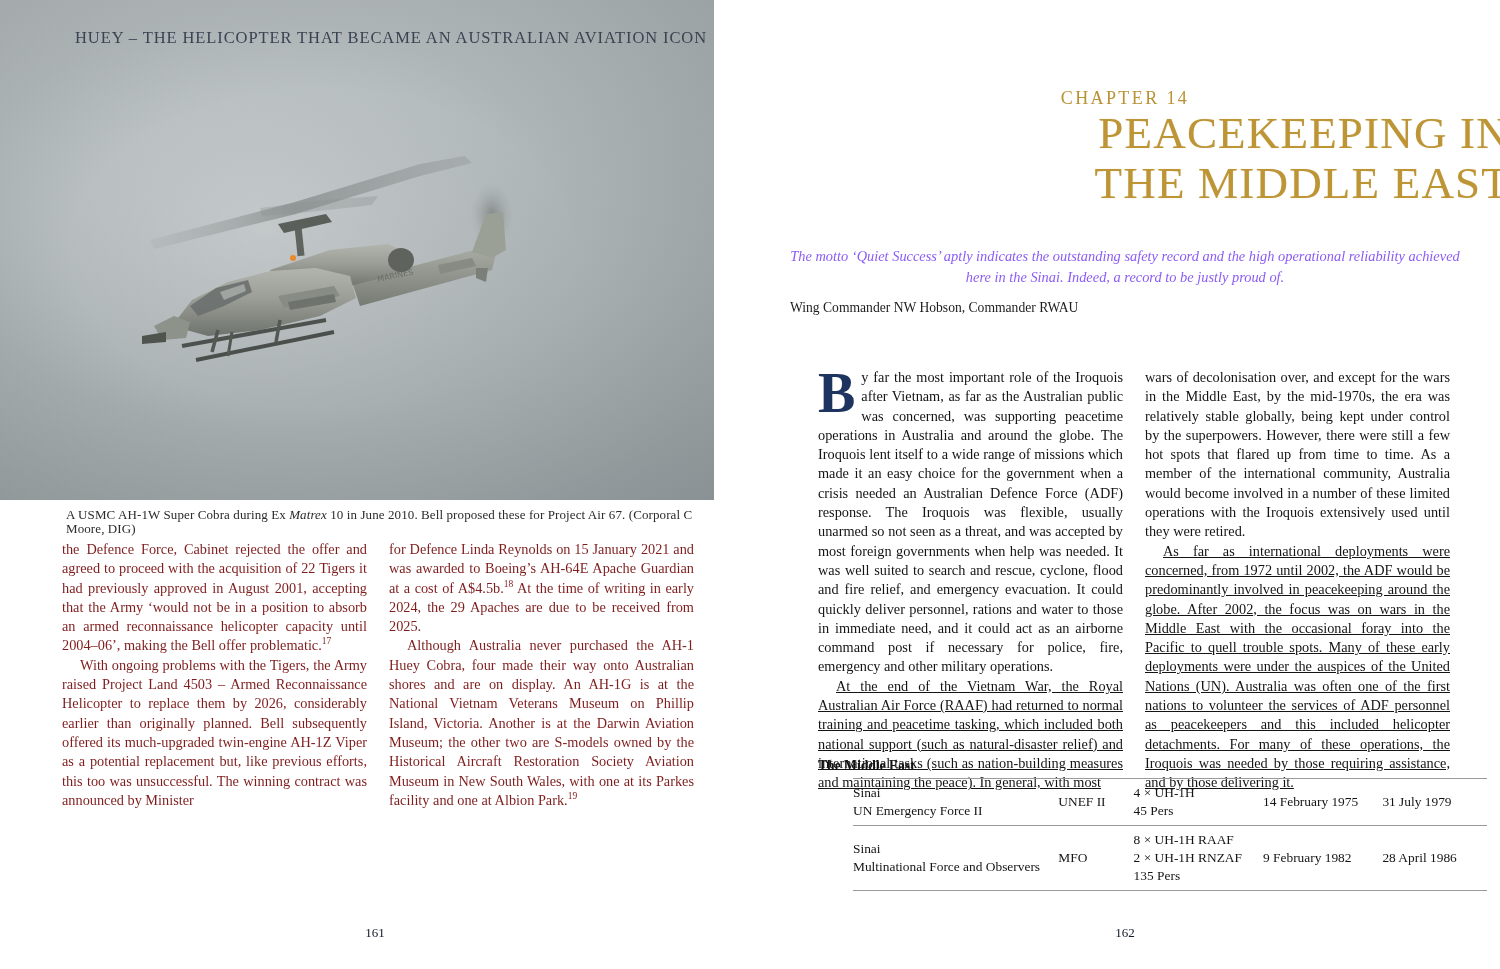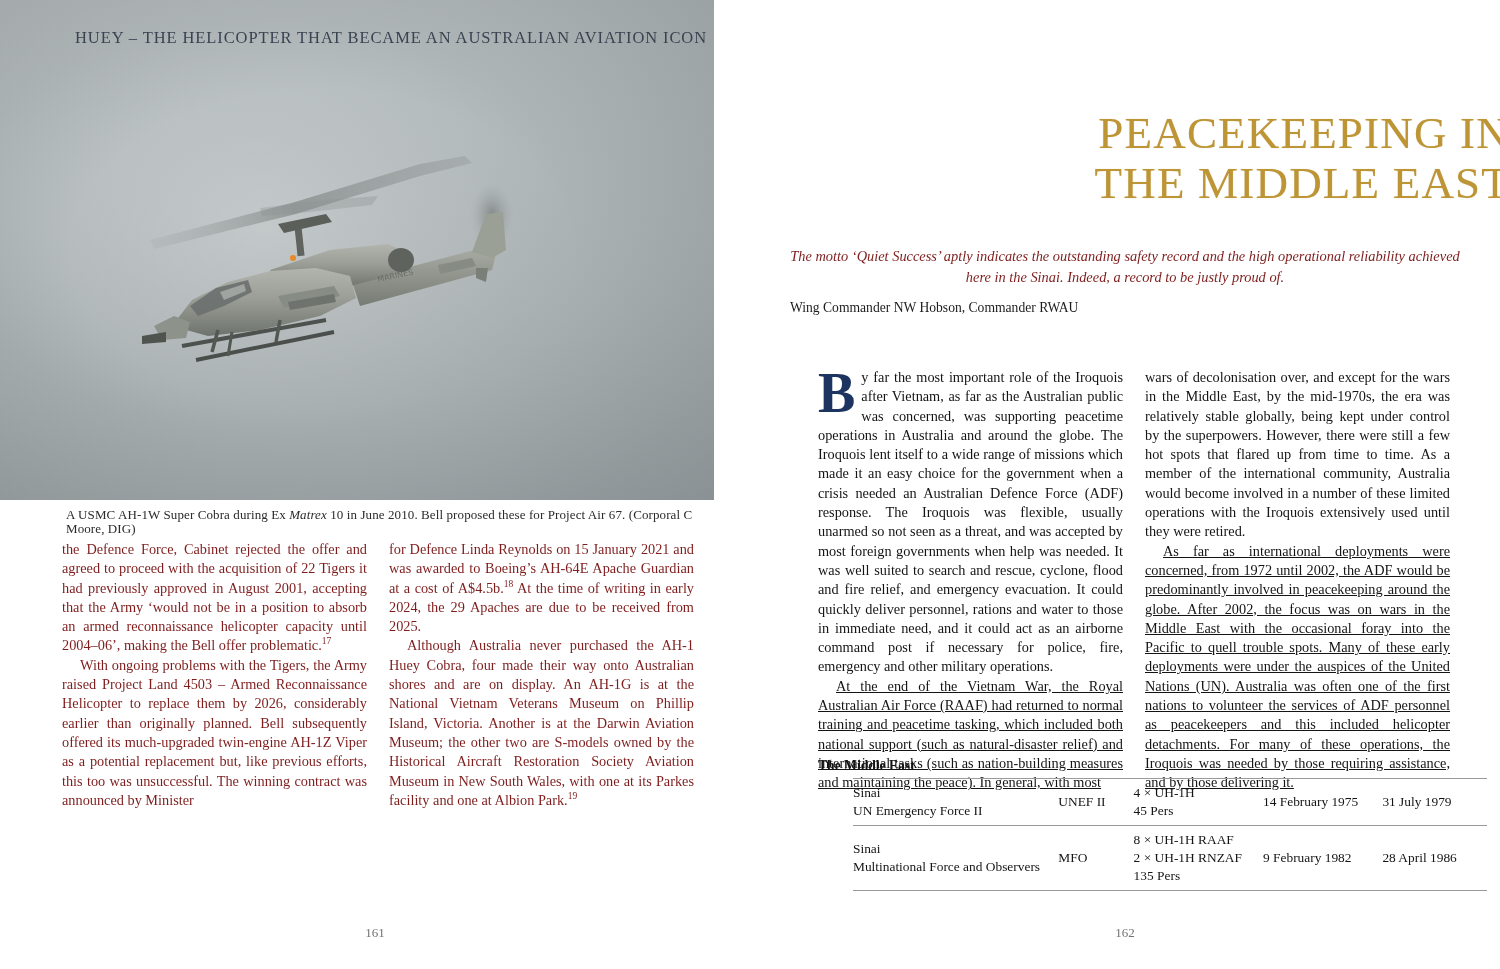--- a/index.html
+++ b/index.html
@@ -114,21 +114,21 @@
   .col p.indent { text-indent: 18px; }
   sup { font-size: 9.5px; vertical-align: super; line-height: 0; }
 
   .folio {
     position: absolute;
     bottom: 28px;
     left: 0;
     width: 750px;
     text-align: center;
     font-size: 13px;
-    color: #737373;
+    color: #0f172a;
   }
 
   
   .page-right {
     position: relative;
     width: 750px;
     height: 969px;
     background: #ffffff;
     box-sizing: border-box;
   }
@@ -160,21 +160,21 @@
 
   .epigraph {
     position: absolute;
     top: 246px;
     left: 40px;
     width: 670px;
     text-align: center;
     font-style: italic;
     font-size: 14.4px;
     line-height: 21px;
-    color: #7f1d1d;
+    color: #8b5cf6;
   }
   .epigraph-attr {
     position: absolute;
     top: 300px;
     left: 40px;
     width: 670px;
     font-style: normal;
     font-size: 13.6px;
     color: #1c1c1c;
   }
@@ -345,20 +345,21 @@
         <p><span>for Defence Linda Reynolds on 15 January 2021 and was awarded to Boeing’s AH-64E Apache Guardian at a cost of A$4.5b.</span><sup>18</sup><span> At the time of writing in early 2024, the 29 Apaches are due to be received from 2025.</span></p>
         <p class="indent"><span>Although Australia never purchased the AH-1 Huey Cobra, four made their way onto Australian shores and are on display. An AH-1G is at the National Vietnam Veterans Museum on Phillip Island, Victoria. Another is at the Darwin Aviation Museum; the other two are S-models owned by the Historical Aircraft Restoration Society Aviation Museum in New South Wales, with one at its Parkes facility and one at Albion Park.</span><sup>19</sup></p>
       </div>
     </div>
 
     <div class="folio">161</div>
   </div>
 
   <div class="page-right">
 
+    <div class="chapter-num">CHAPTER 14</div>
     <div class="chapter-title">
       <div>PEACEKEEPING IN</div>
       <div>THE MIDDLE EAST</div>
     </div>
 
     <div class="epigraph">The motto ‘Quiet Success’ aptly indicates the outstanding safety record and the high operational reliability achieved here in the Sinai. Indeed, a record to be justly proud of.</div>
     <div class="epigraph-attr">Wing Commander NW Hobson, Commander RWAU</div>
 
     <div class="rcols-inner">
       <div class="rcol">

